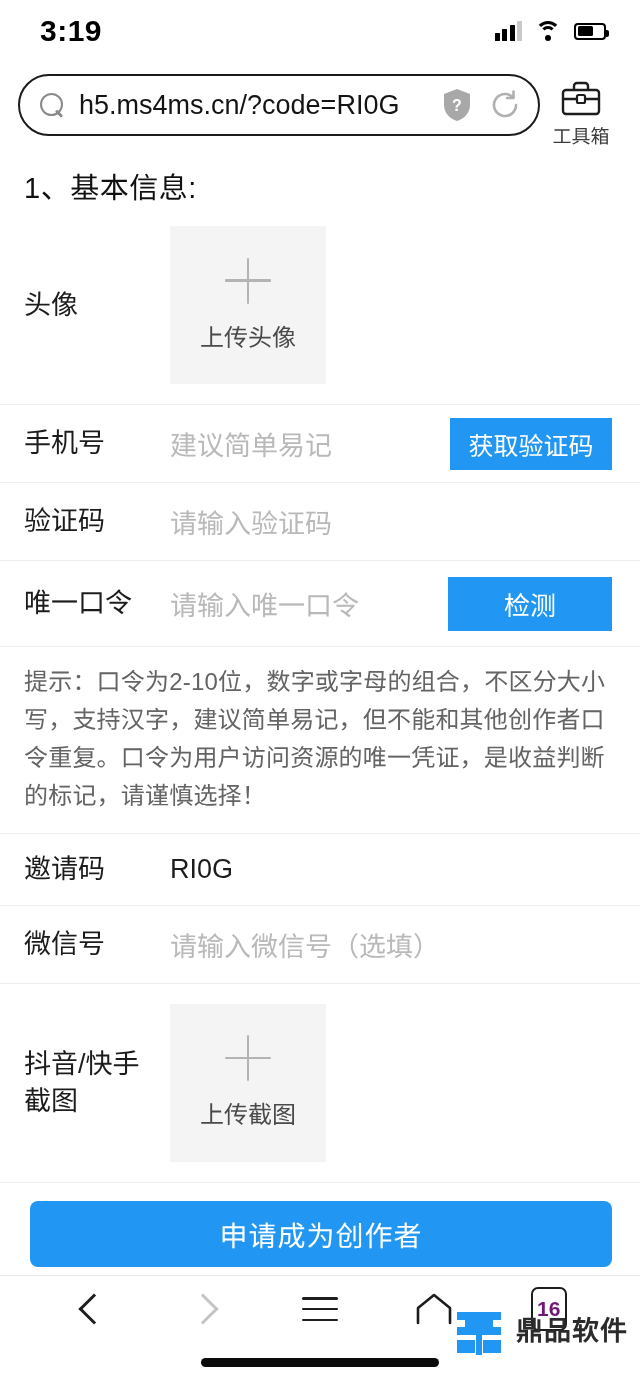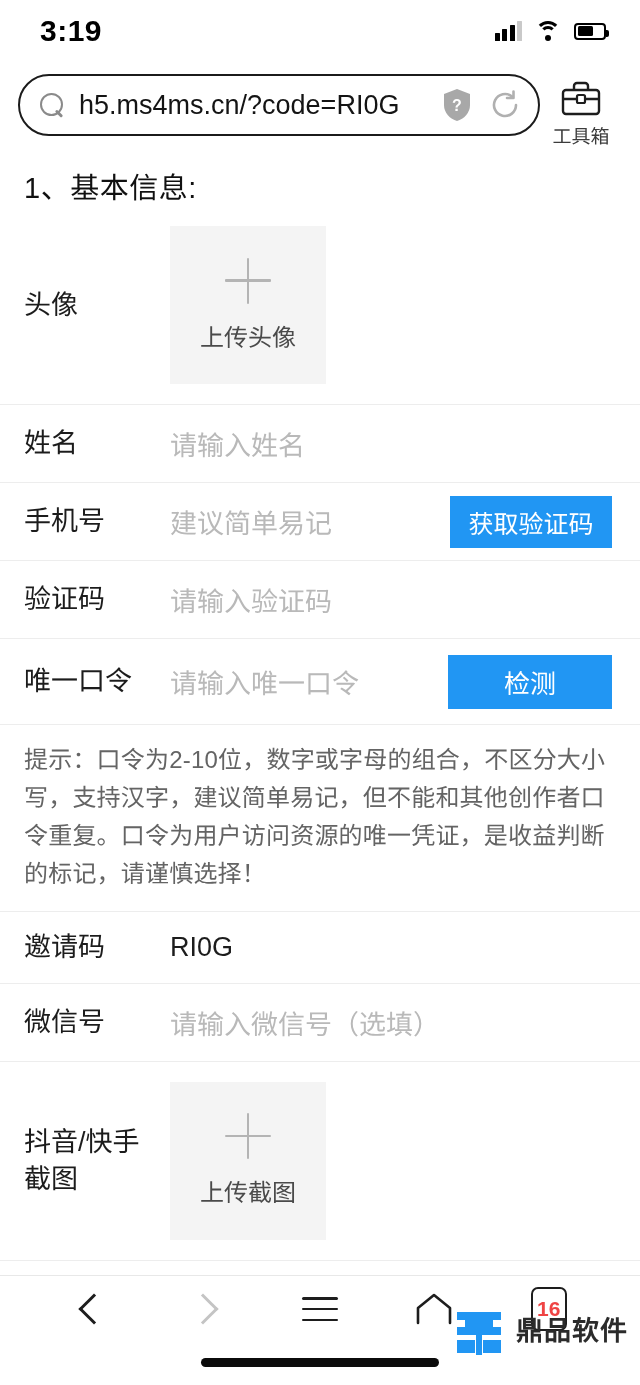--- a/index.html
+++ b/index.html
@@ -155,21 +155,21 @@
     border-bottom:3.5px solid #1d1d1d; }
   .chev.back { transform:rotate(45deg); margin-left:6px; }
   .chev.fwd { transform:rotate(-135deg); margin-right:6px;
     border-left-color:#c4c4c4; border-bottom-color:#c4c4c4; }
   .hamb { width:36px; height:24px; display:flex; flex-direction:column;
     justify-content:space-between; }
   .hamb i { display:block; height:2.5px; background:#1d1d1d; border-radius:2px; }
   .tabcount {
     width:36px; height:44px; border:2.5px solid #1d1d1d; border-radius:7px;
     display:flex; align-items:center; justify-content:center;
-    font-size:21px; font-weight:600; color:#ef4444;
+    font-size:21px; font-weight:600; color:#701a75;
   }
 
   .home-indicator {
     position:absolute; bottom:18px; left:50%; transform:translateX(-50%);
     width:238px; height:9px; background:#0b0b0b; border-radius:6px;
   }
 
   .watermark {
     position:absolute; right:12px; bottom:30px;
     display:flex; align-items:flex-start; gap:11px;
@@ -234,24 +234,20 @@
   <div class="row row-upload">
     <div class="row-label">头像</div>
     <div class="row-field">
       <div class="upload-box">
         <span class="plus"></span>
         <span class="upload-text">上传头像</span>
       </div>
     </div>
   </div>
 
-  <div class="row row-input">
-    <div class="row-label">姓名</div>
-    <div class="row-field placeholder">请输入姓名</div>
-  </div>
 
   <div class="row row-input">
     <div class="row-label">手机号</div>
     <div class="row-field placeholder">建议简单易记</div>
     <button class="btn-blue btn-code">获取验证码</button>
   </div>
 
   <div class="row row-input">
     <div class="row-label">验证码</div>
     <div class="row-field placeholder">请输入验证码</div>

